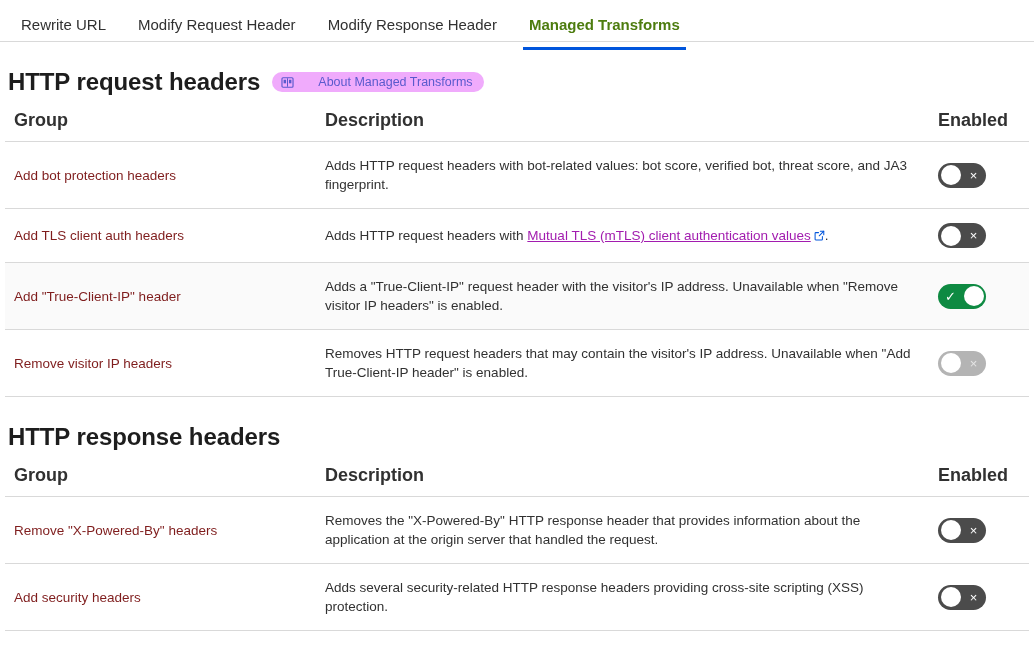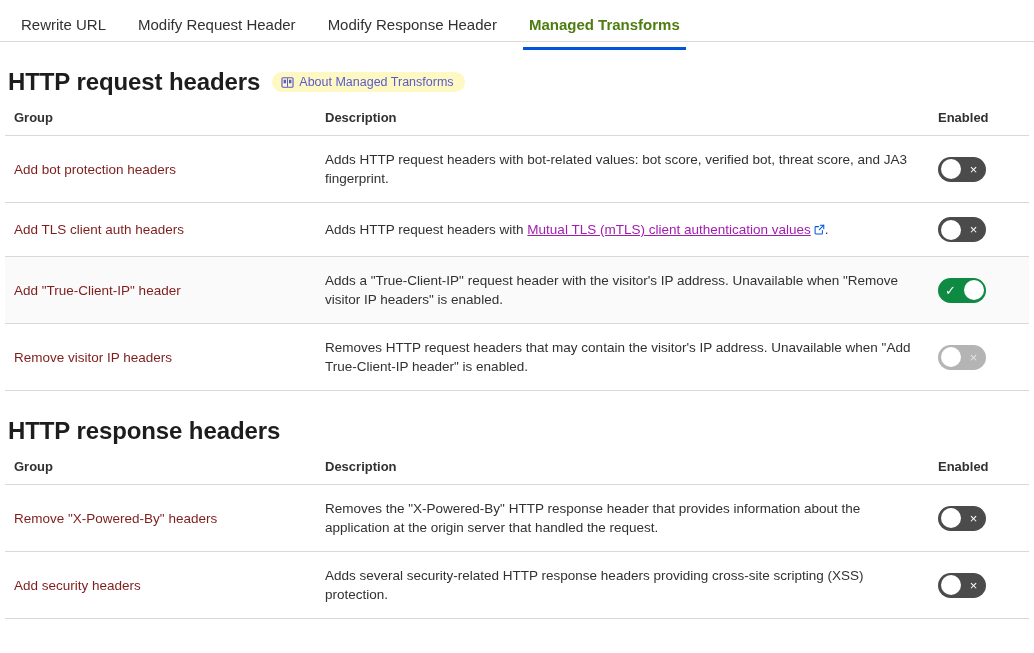--- a/index.html
+++ b/index.html
@@ -56,22 +56,22 @@
   }
   .section-title {
     font-size: 24px;
     font-weight: bold;
     color: #1d1d1d;
     letter-spacing: -0.1px;
   }
   .doc-badge {
     display: inline-flex;
     align-items: center;
-    gap: 5px;
-    background: #fef9c3;
+    gap: 24px;
+    background: #f0abfc;
     color: #5a5acd;
     border-radius: 12px;
     padding: 3px 11px 3px 9px;
     font-size: 12.5px;
     cursor: pointer;
     white-space: nowrap;
   }
   .doc-badge svg { display: block; }
 
   
@@ -79,21 +79,21 @@
     width: 1024px;
     border-collapse: collapse;
     table-layout: fixed;
   }
   col.c-group { width: 320px; }
   col.c-desc  { width: 611px; }
   col.c-en    { width: 93px; }
 
   th {
     text-align: left;
-    font-size: 13px;
+    font-size: 18px;
     font-weight: bold;
     color: #313131;
     padding: 0 0 10px 0;
     border-bottom: 1px solid #d9d9d9;
     vertical-align: bottom;
   }
   th.group { padding-left: 9px; }
   th.enabled { padding-left: 2px; margin-left: 21px; }
 
   td {

